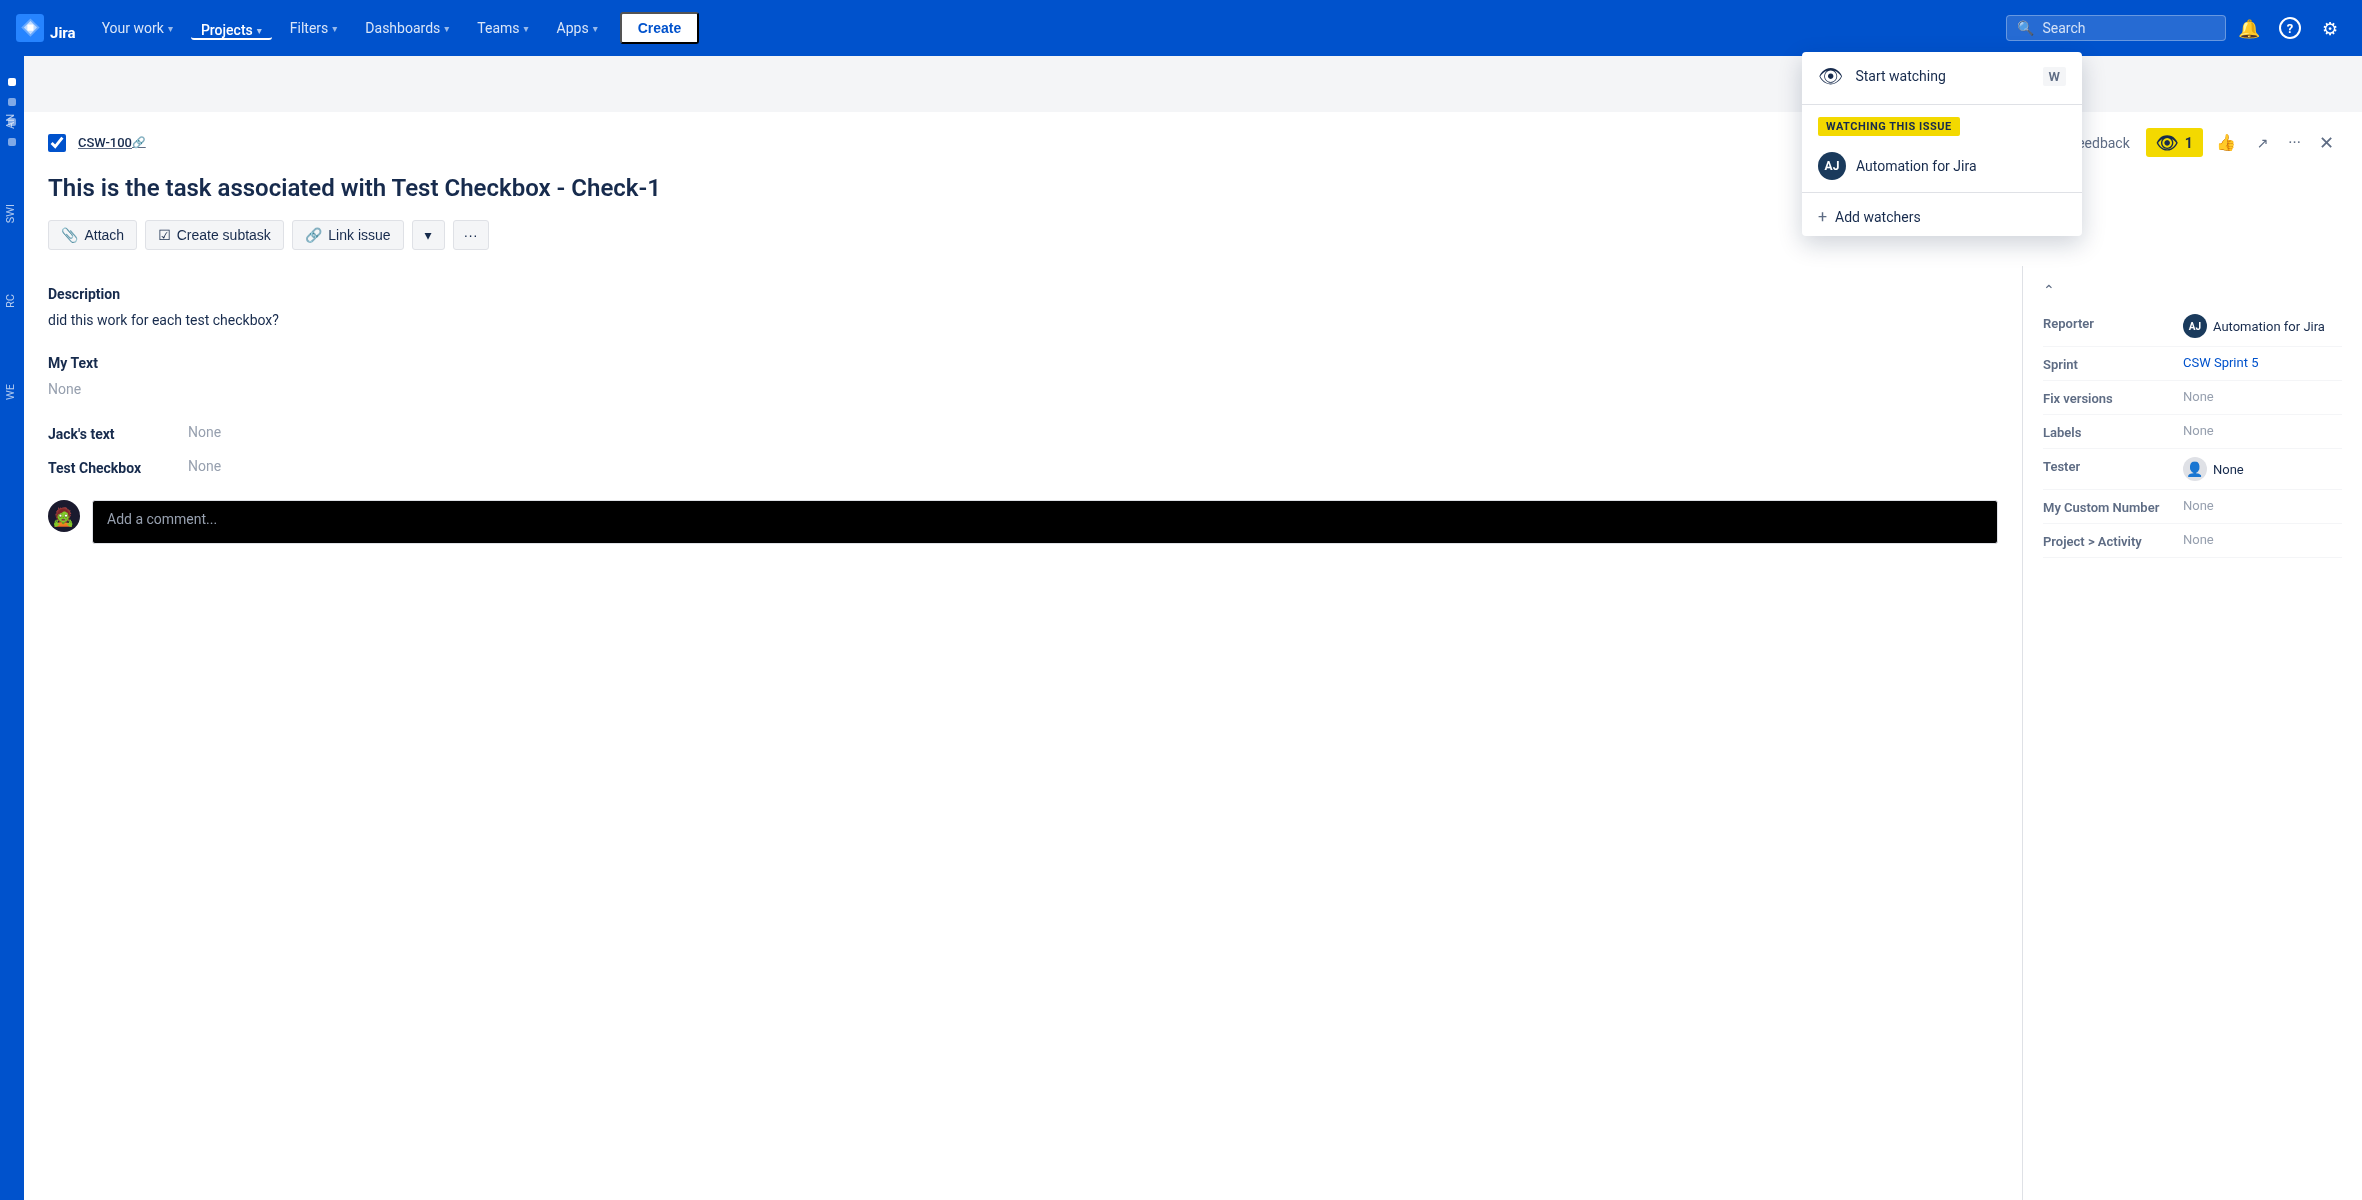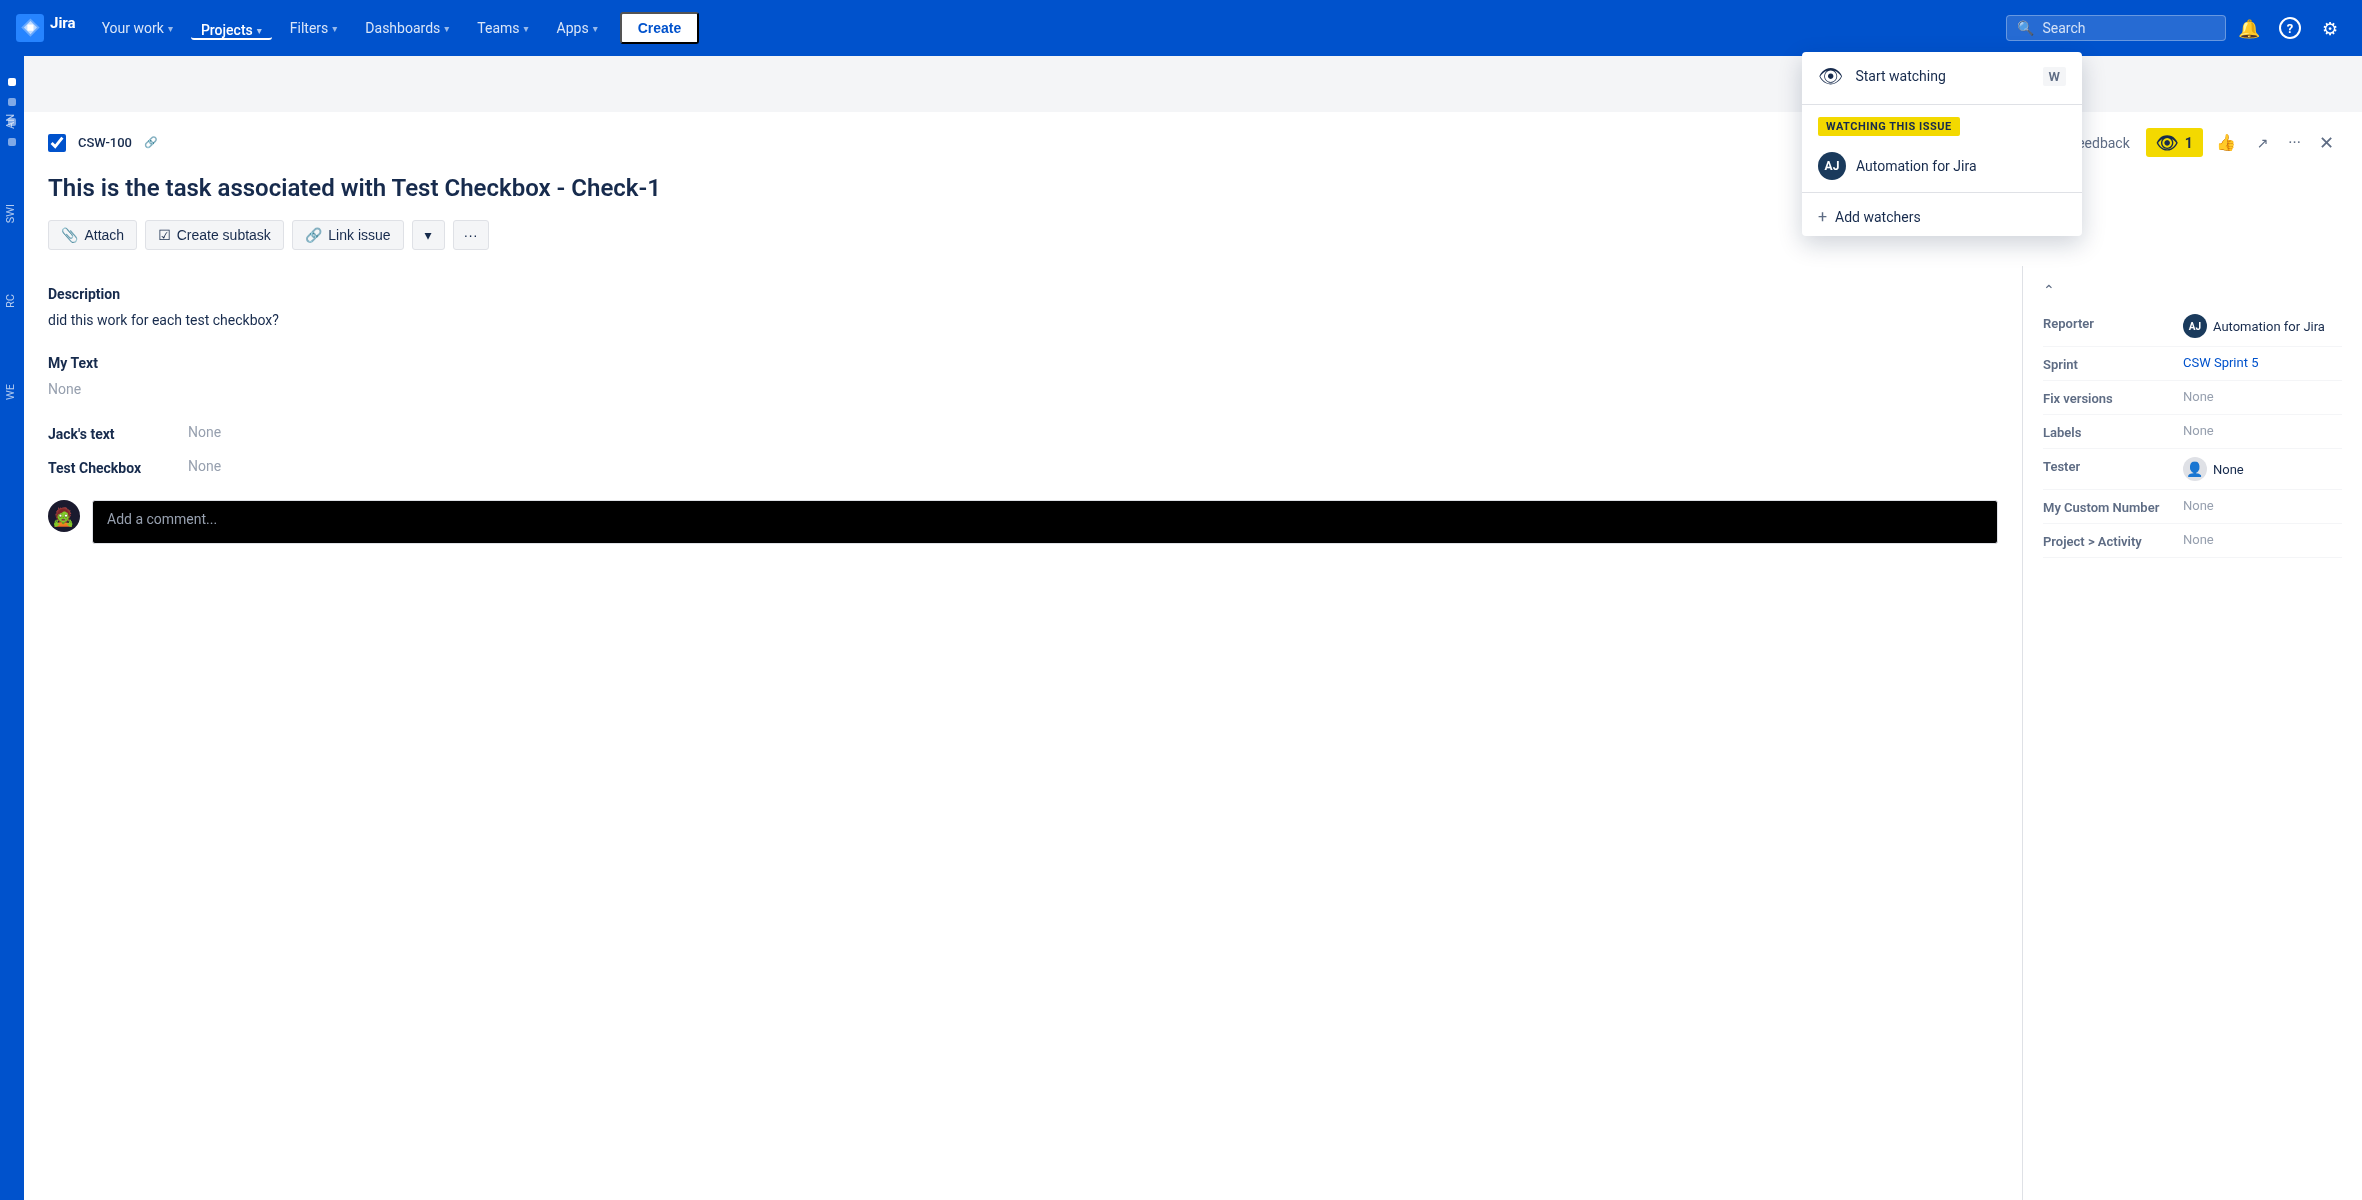--- a/index.html
+++ b/index.html
@@ -2,21 +2,21 @@
 <html><head>
   <meta charset="utf-8">
   <style>
     * { box-sizing: border-box; margin: 0; padding: 0; }
     body { font-family: -apple-system, BlinkMacSystemFont, "Segoe UI", Roboto, sans-serif; background: #f4f5f7; font-size: 14px; color: #172b4d; }
 
     
     .topnav {
       display: flex; align-items: center; background: #0052cc; height: 56px; padding: 0 16px; gap: 8px; position: relative; z-index: 100;
     }
-    .topnav-logo { display: flex; align-items: flex-start; gap: 6px; color: white; font-weight: 700; font-size: 15px; margin-right: 8px; }
+    .topnav-logo { display: flex; align-items: flex-end; gap: 6px; color: white; font-weight: 700; font-size: 15px; margin-right: 8px; }
     .topnav-logo svg { width: 28px; height: 28px; }
     .nav-item {
       color: rgba(255,255,255,0.85); padding: 6px 10px; border-radius: 3px; cursor: pointer; font-size: 14px; display: flex; align-items: center; gap: 4px; white-space: nowrap;
     }
     .nav-projects { color: white; font-weight: 500; border-bottom: 2px solid white; padding-bottom: 0; }
     .nav-chevron { font-size: 10px; opacity: 0.7; }
     .nav-create {
       background: white; color: #0052cc; font-weight: 600; padding: 6px 16px; border-radius: 3px; cursor: pointer; margin-left: 4px; font-size: 14px;
     }
     .nav-spacer { flex: 1; }
@@ -33,21 +33,21 @@
     
     .issue-modal {
       background: white; margin: 0; padding: 0; min-height: calc(100vh - 56px); position: relative; display: flex; flex-direction: column;
     }
 
     
     .modal-header {
       display: flex; align-items: center; padding: 16px 24px 8px; gap: 12px; border-bottom: none;
     }
     .issue-checkbox { width: 18px; height: 18px; accent-color: #0052cc; }
-    .issue-id { color: #5e6c84; font-size: 13px; display: flex; align-items: center; gap: 12px; }
+    .issue-id { color: #5e6c84; font-size: 13px; display: flex; align-items: center; gap: 0; text-decoration: underline; }
     .issue-id-link { color: #172b4d; font-weight: 500; }
     .link-icon { font-size: 11px; color: #5e6c84; cursor: pointer; }
     .header-spacer { flex: 1; }
     .header-actions { display: flex; align-items: center; gap: 8px; }
     .btn-feedback {
       display: flex; align-items: center; gap: 6px; color: #5e6c84; font-size: 14px; cursor: pointer; padding: 4px 8px; border-radius: 3px;
     }
     .watch-btn {
       background: #f3d900; border-radius: 3px; padding: 4px 10px; display: flex; align-items: center; gap: 6px; cursor: pointer; font-weight: 600; font-size: 14px; color: #172b4d; position: relative;
     }

